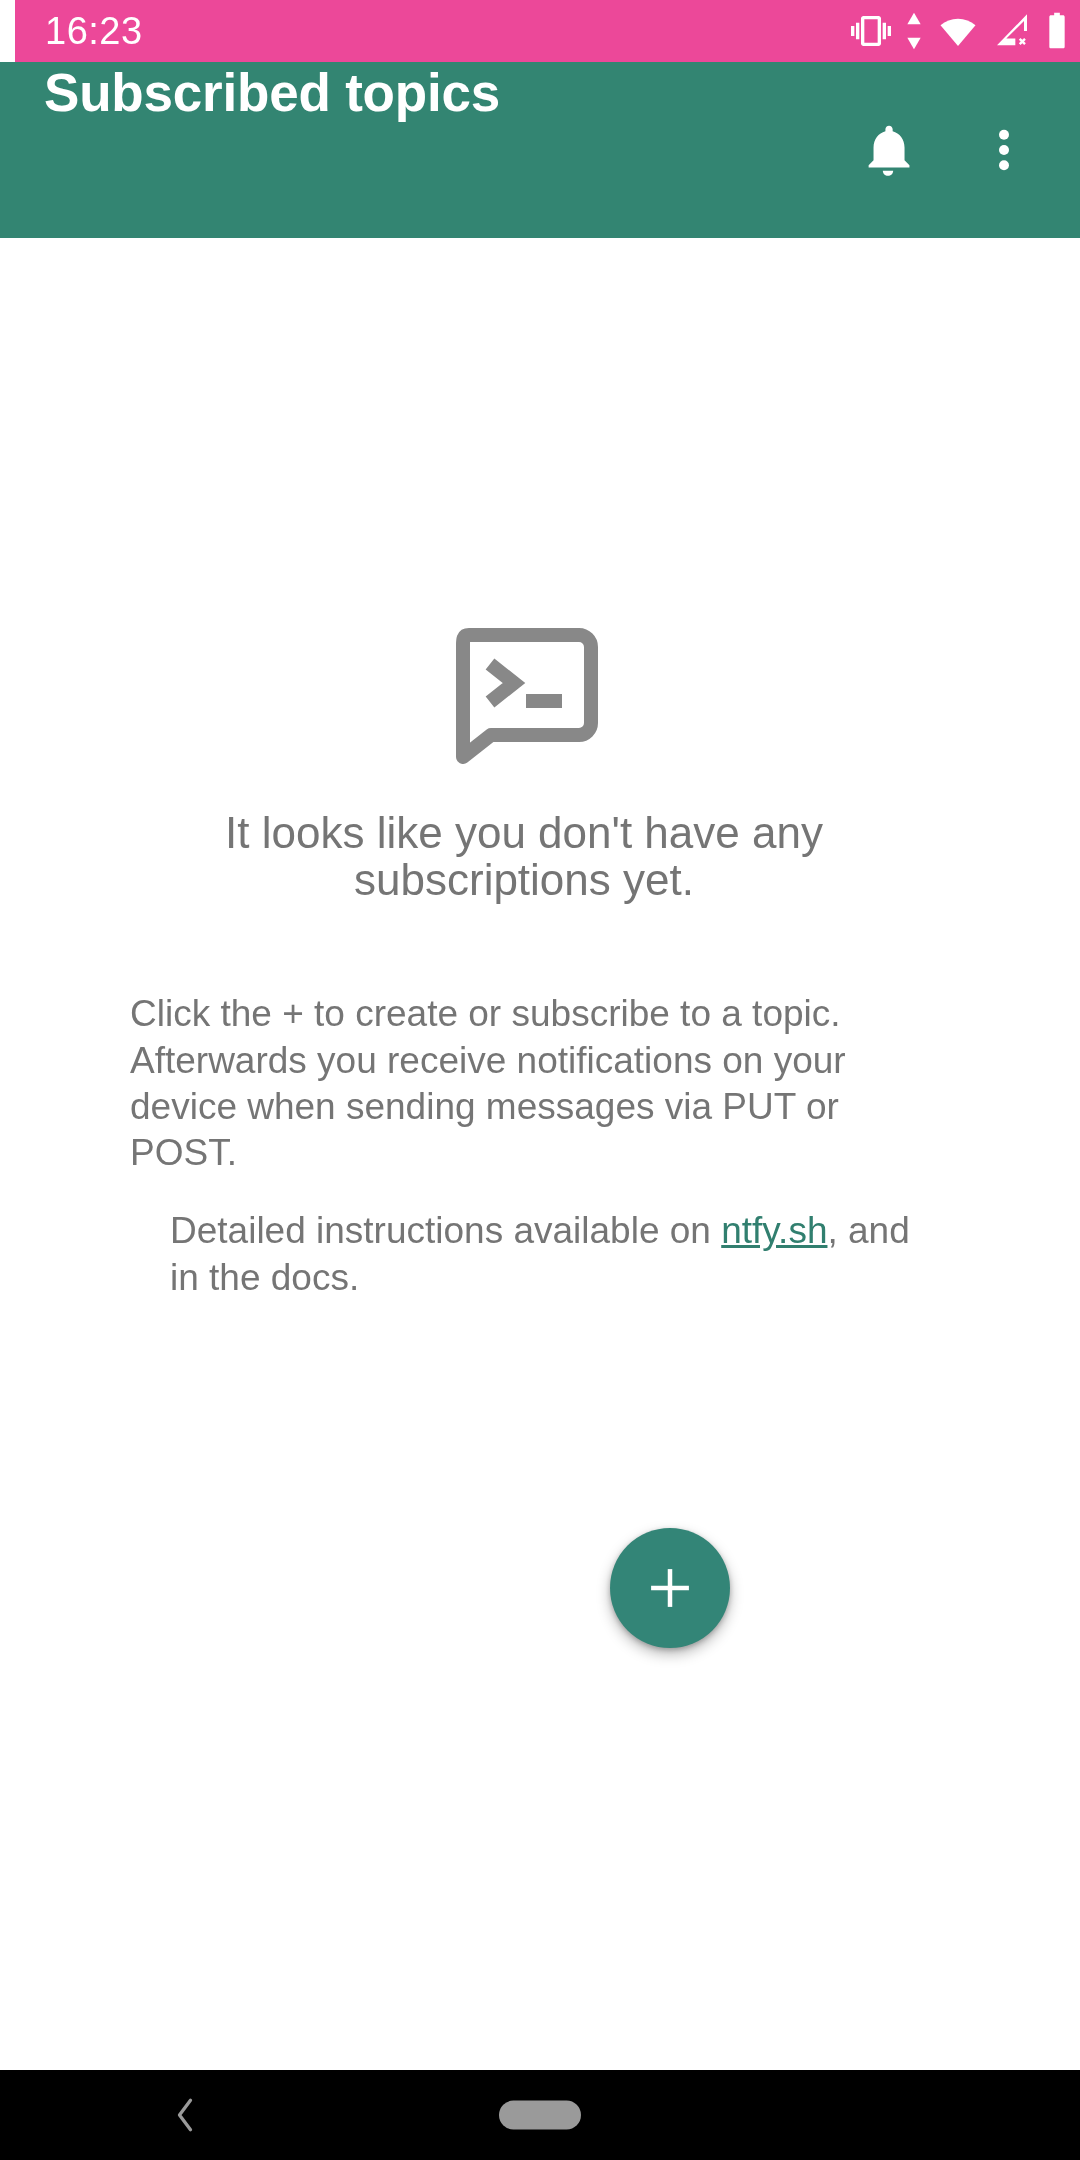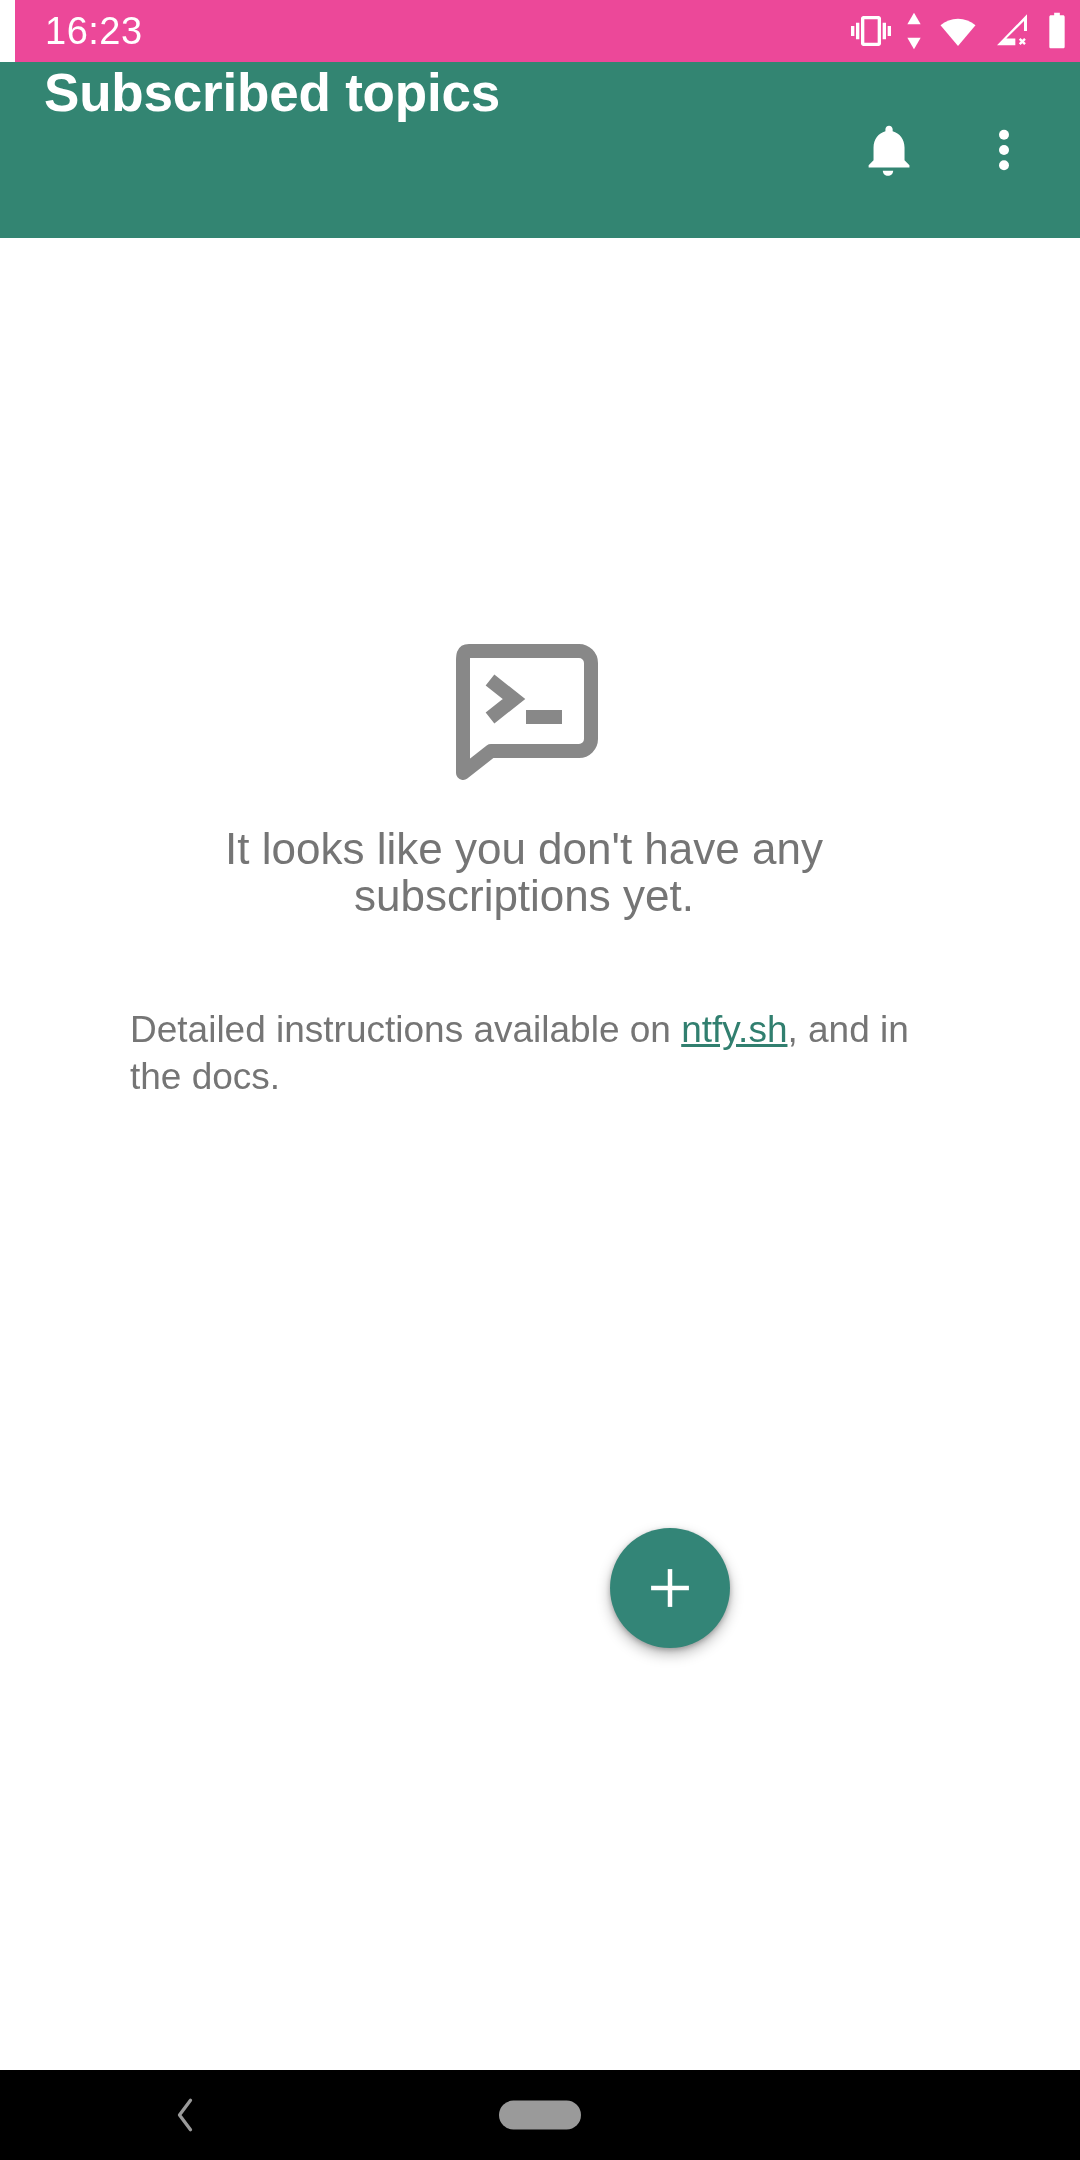--- a/index.html
+++ b/index.html
@@ -42,21 +42,21 @@
     display:flex; align-items:center; justify-content:center;
     cursor:pointer; background:transparent; border:none;
   }
 
   
   .content {
     position:absolute; top:238px; left:0; width:1080px; height:1832px;
     background:#ffffff;
   }
   .empty-wrap {
-    position:absolute; top:16px; left:0; width:1048px;
+    position:absolute; top:0; left:0; width:1048px;
     padding-top:390px;
     display:flex; flex-direction:column; align-items:center;
   }
   .empty-icon { width:148px; height:136px; display:block; }
   .empty-title {
     margin-top:46px;
     width:820px;
     text-align:center;
     color:#757575;
     font-size:44px;
@@ -65,21 +65,21 @@
   }
   .empty-body {
     margin-top:88px;
     width:790px;
     margin-left:2px;
     color:#757575;
     font-size:37px;
     line-height:1.25;
     text-align:left;
   }
-  .empty-body p + p { margin-top:32px; }
+  .empty-body p + p { margin-top:32px;margin-left:40px; }
   .empty-link {
     color:#317f6f;
     text-decoration:underline;
     cursor:pointer;
   }
 
   
   .fab {
     position:absolute;
     left:610px; top:1290px;
@@ -173,20 +173,21 @@
 
       <svg class="empty-icon" viewBox="0 0 74 68" fill="none">
         <path d="M9.5 3.5 H64.5 C67.8 3.5 70.5 6.2 70.5 9.5 V47.5 C70.5 50.8 67.8 53.5 64.5 53.5 H20.5 L6.5 64.5 V9.5 C6.5 6.2 6.2 3.5 9.5 3.5 Z" stroke="#888888" stroke-width="7" stroke-linejoin="round"></path>
         <path d="M20 18 L32 27.5 L20 37" stroke="#888888" stroke-width="7" stroke-linejoin="miter" fill="none"></path>
         <rect x="38" y="33" width="18" height="7" fill="#888888"></rect>
       </svg>
 
       <div class="empty-title">It looks like you don't have any subscriptions yet.</div>
 
       <div class="empty-body">
+        <p>Click the + to create or subscribe to a topic. Afterwards you receive notifications on your device when sending messages via PUT or POST.</p>
         <p><span>Detailed instructions available on </span><a class="empty-link">ntfy.sh</a><span>, and in the docs.</span></p>
       </div>
 
     </div>
 
     <button class="fab">
       <svg class="fab-plus" width="54" height="54" viewBox="0 0 24 24" fill="#ffffff">
         <path d="M11 3.6 H13 V20.4 H11 Z"></path>
         <path d="M3.6 11 H20.4 V13 H3.6 Z"></path>
       </svg>

